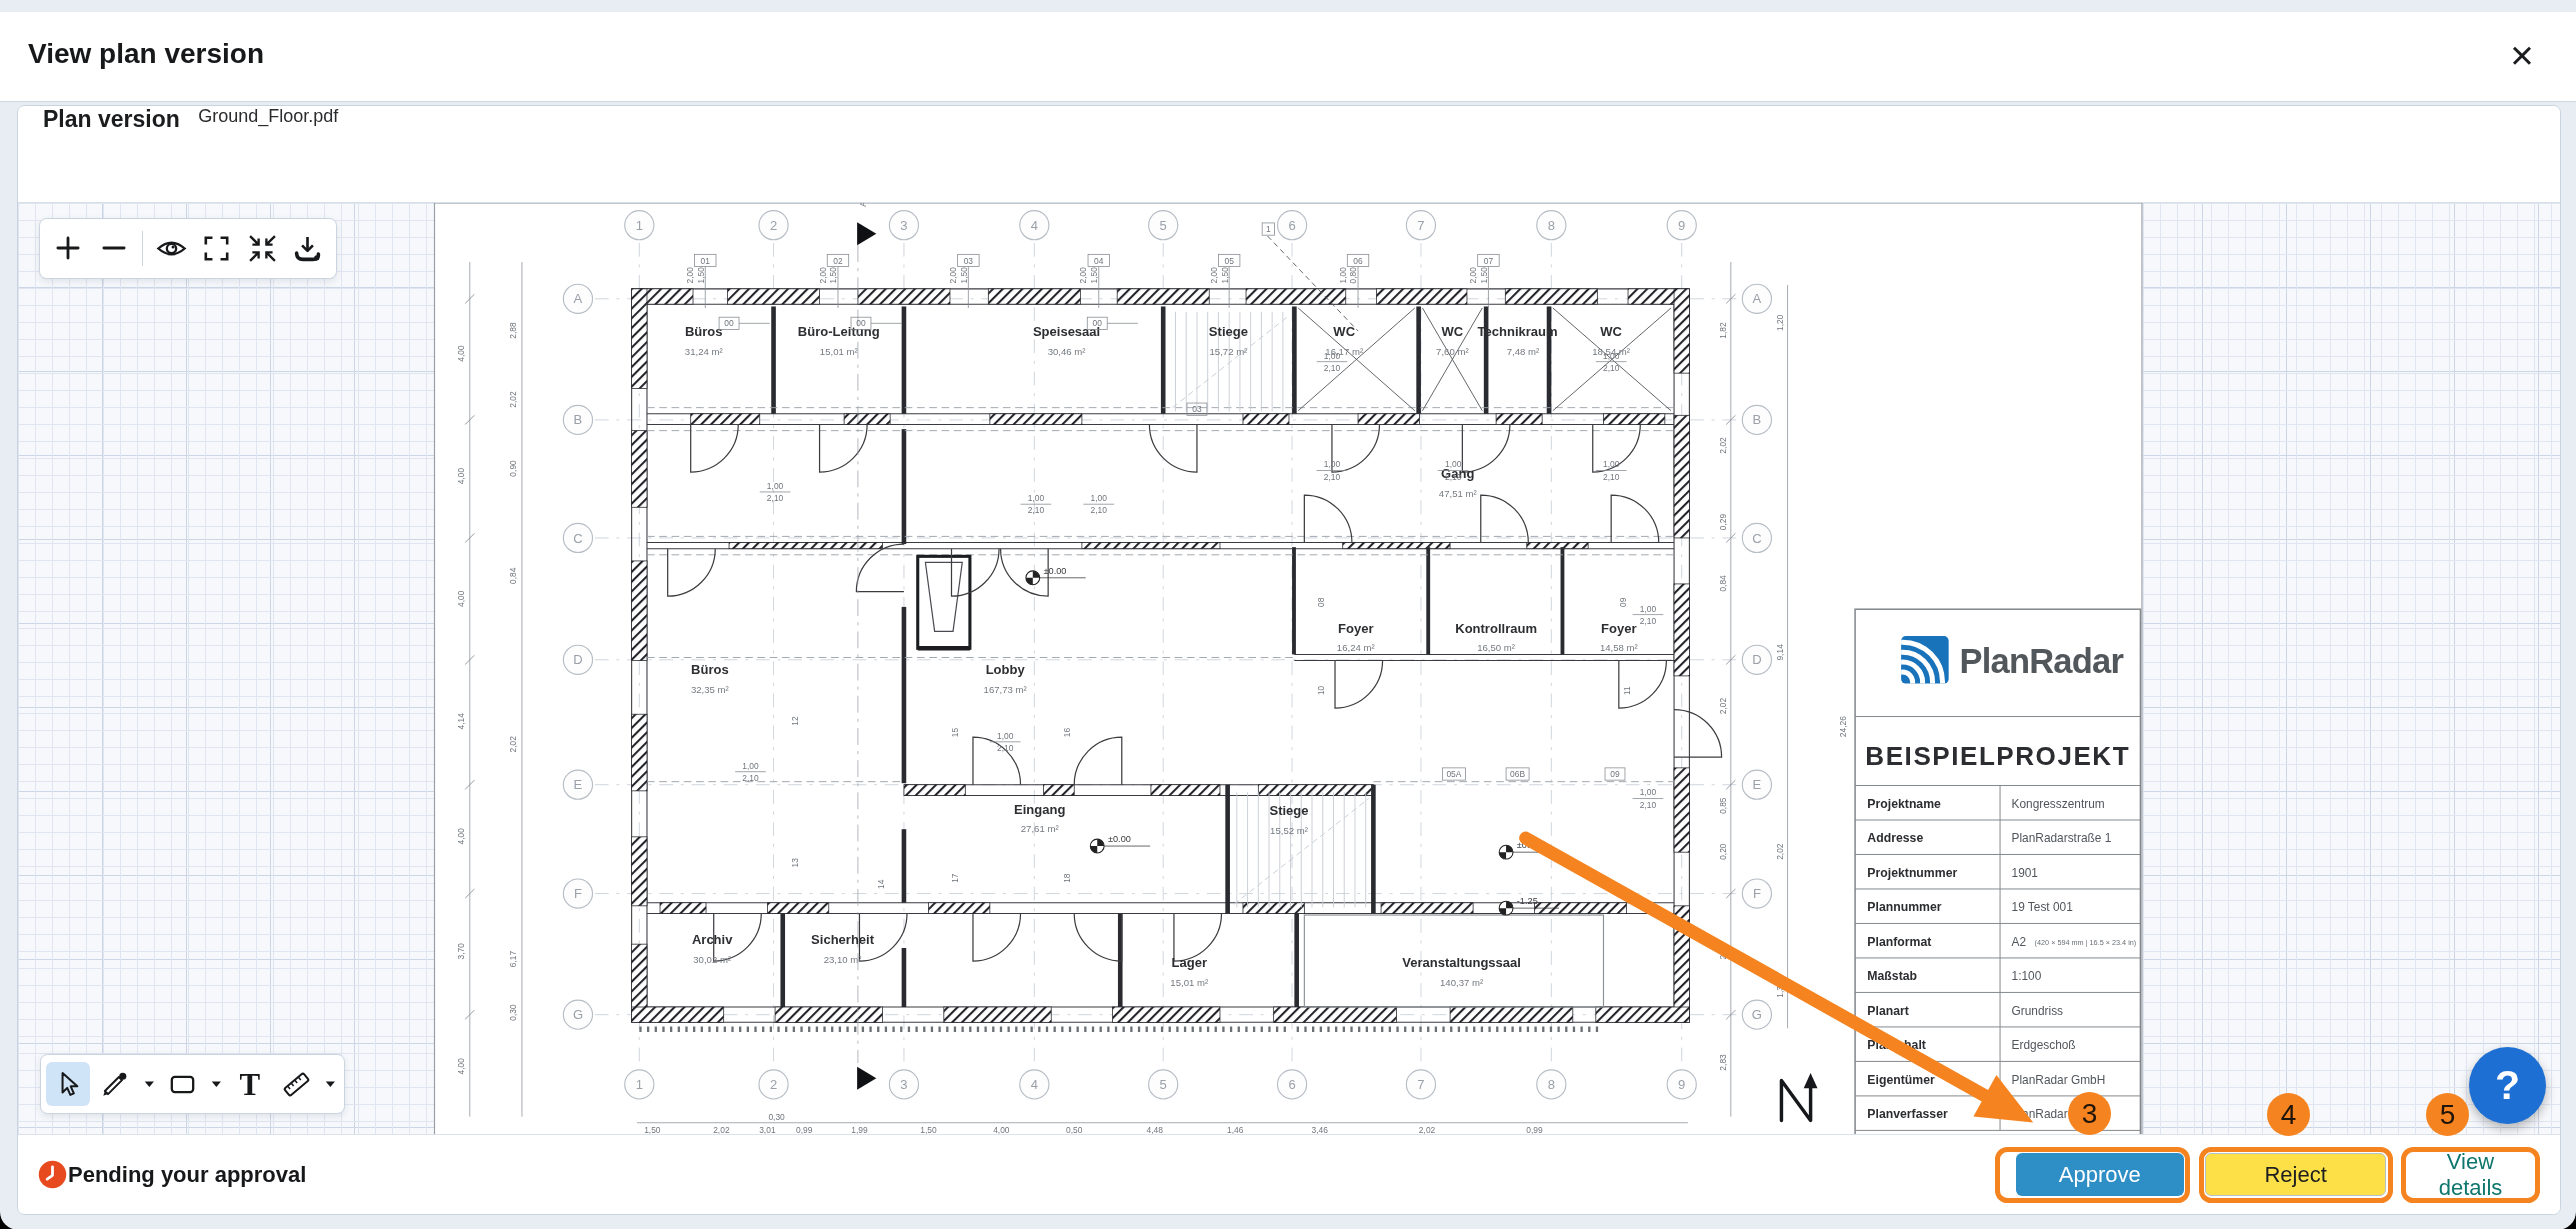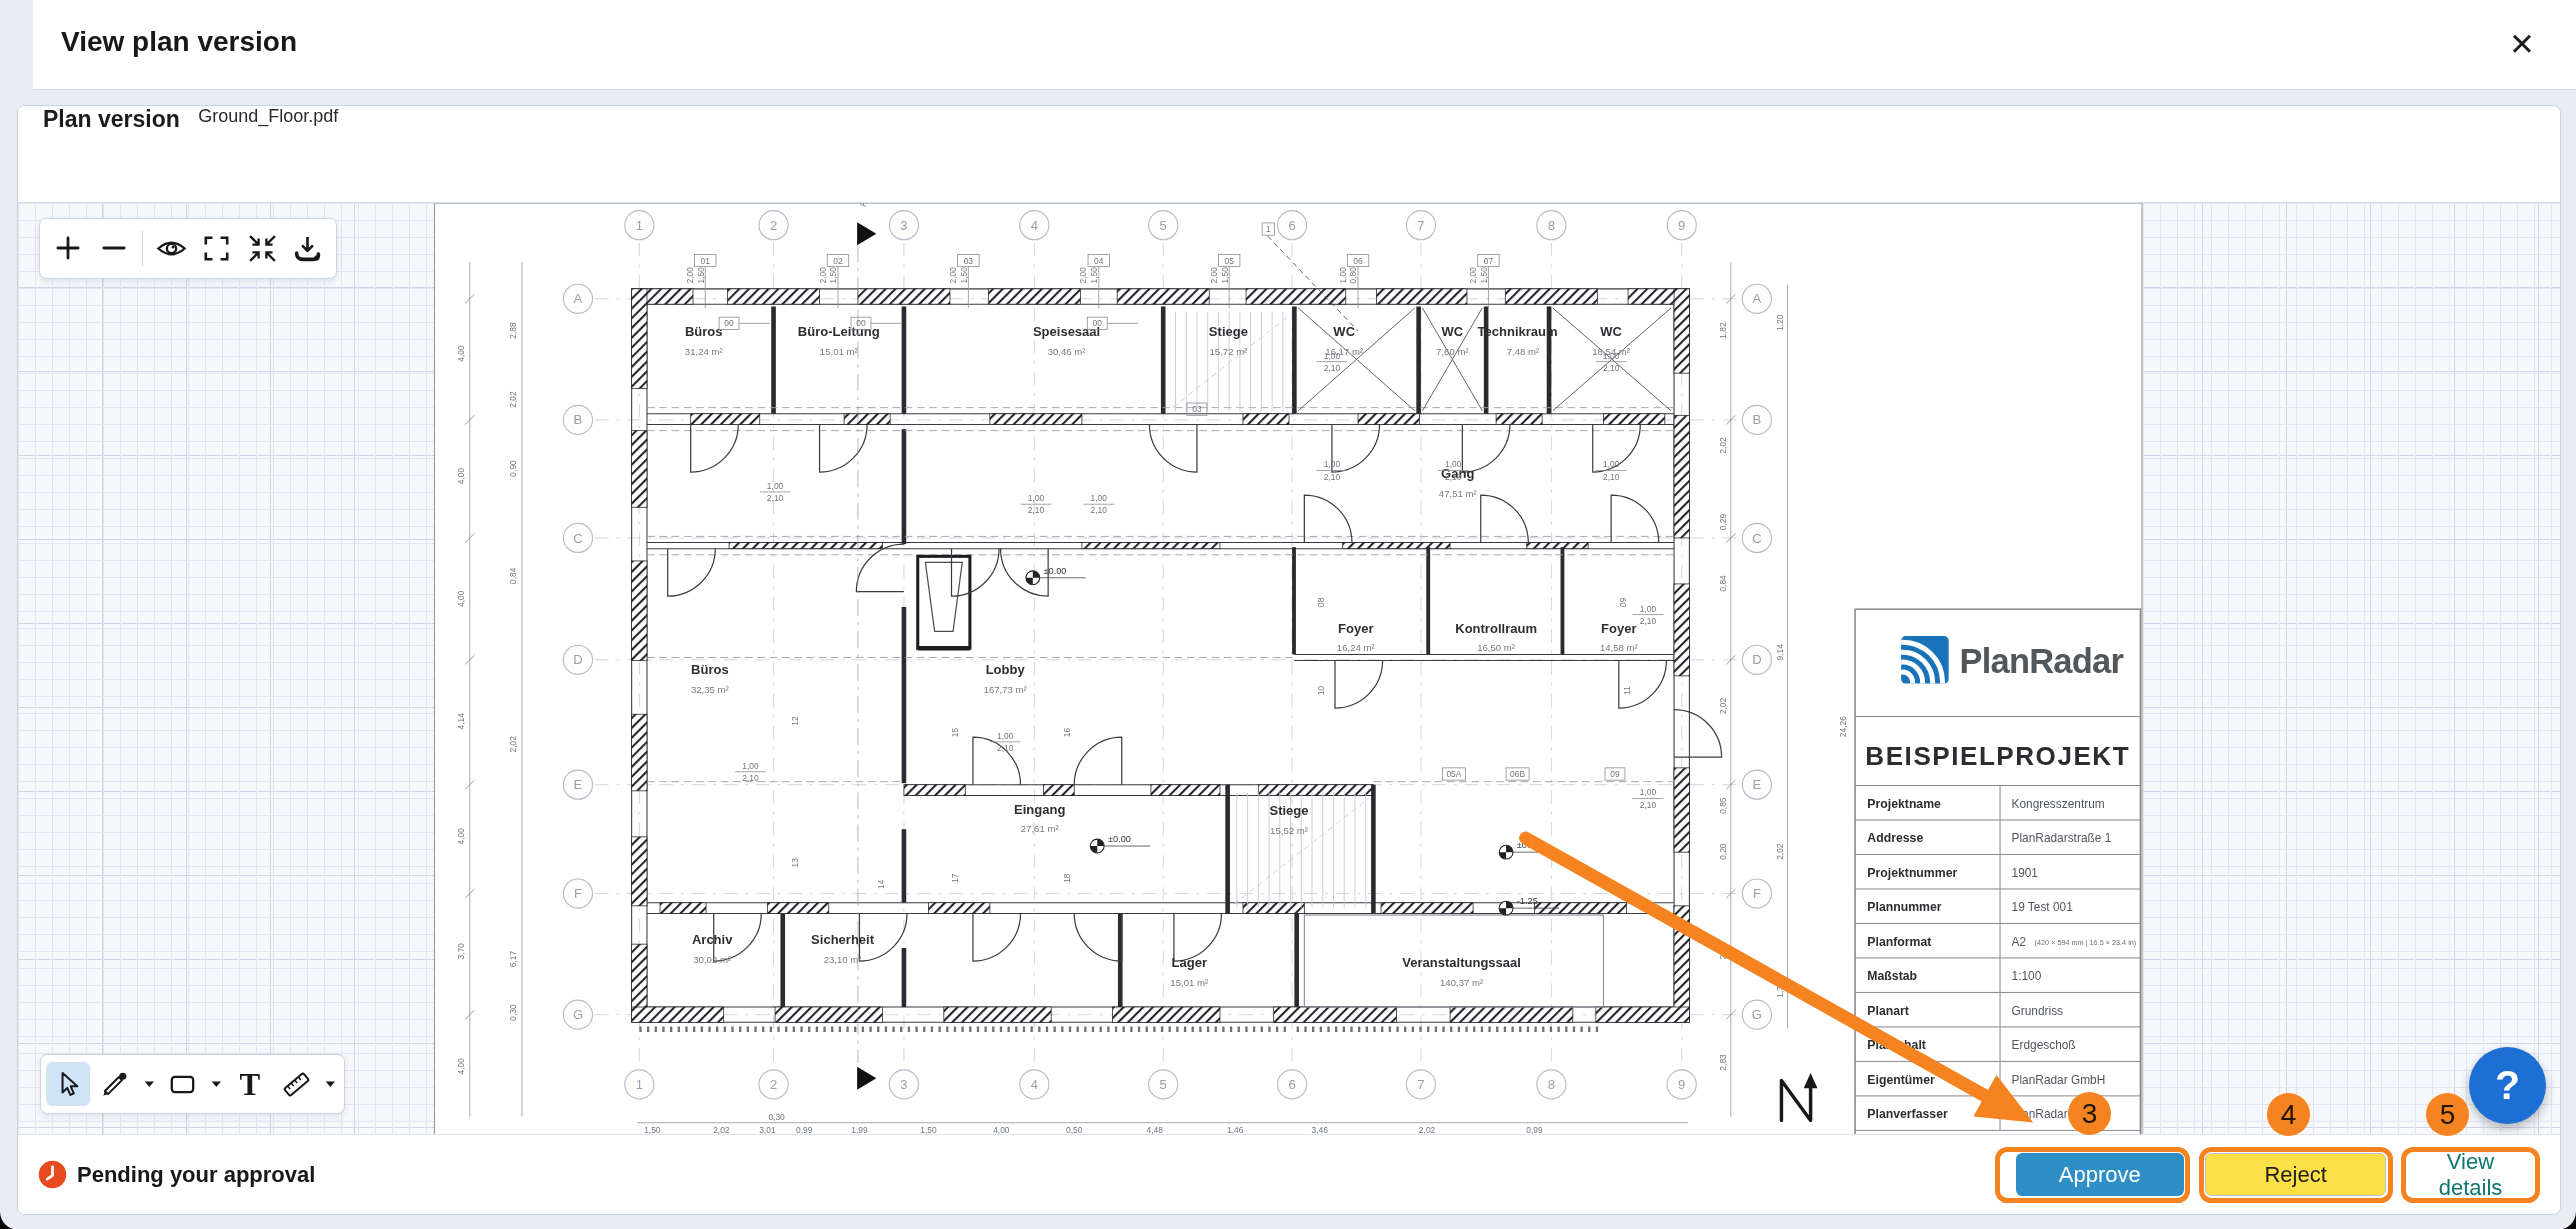--- a/index.html
+++ b/index.html
@@ -1,20 +1,20 @@
 <!DOCTYPE html>
 <html style="font-size:12.3px"><head>
 <meta charset="utf-8">
 <style>
   html,body{margin:0;padding:0;width:2576px;height:1230px;overflow:hidden;background:#000;}
   body{font-family:"Liberation Sans",sans-serif;-webkit-font-smoothing:antialiased;}
   .window{position:relative;width:2576px;height:1230px;background:#e7edf3;border-radius:0 0 18.4px 18.4px;overflow:hidden;}
 
   
-  .modal-header{position:absolute;left:0;top:0;right:0;height:89px;background:#fff;border-bottom:1.5px solid #cfd8e0;margin-left:33px;}
+  .modal-header{position:absolute;left:0;top:12px;right:0;height:89px;background:#fff;border-bottom:1.5px solid #cfd8e0;}
   .modal-title{position:absolute;left:28px;top:26px;font-size:28px;font-weight:700;color:#17181a;}
   .close-btn{position:absolute;right:34px;top:24.5px;width:40px;height:40px;display:flex;align-items:center;justify-content:center;
              font-size:31px;color:#1b1c1e;cursor:pointer;background:none;border:none;line-height:1;}
 
   
   .panel{position:absolute;left:17px;top:105px;width:2542px;height:1108px;background:#fff;border:0.8px solid #c8d3dd;border-radius:7.7px;overflow:hidden;}
   .plan-version-row{position:absolute;left:0;top:0;right:0;height:96px;display:flex;align-items:flex-start;padding-left:25px;background:#fff;}
   .pv-label{font-size:23px;font-weight:700;color:#1b1c1e;}
   .pv-value{font-size:18px;color:#2a2b2d;margin-left:18.4px;}
 
@@ -35,21 +35,21 @@
   .tb-top{left:21px;top:14.6px;height:59px;padding:0 6.1px;gap:1.5px;}
   .tb-bottom{left:22px;bottom:21px;height:58px;padding:0 5.4px;gap:3.1px;}
   .tb-btn{width:44px;height:44px;display:flex;align-items:center;justify-content:center;border-radius:6.1px;cursor:pointer;background:none;border:none;padding:0;}
   .tb-btn.selected{background:#cfe4f6;}
   .tb-sep{width:1.5px;height:35px;background:#c9d4df;margin:0 4.6px;}
   .tb-caret{width:17px;height:44px;display:flex;align-items:center;justify-content:center;cursor:pointer;}
 
   
   .footer{position:absolute;left:0;right:0;bottom:0;height:79px;background:#fff;border-top:1.5px solid #dce2ea;
           display:flex;align-items:center;padding:0 20px;}
-  .status{display:flex;align-items:center;gap:10px;font-size:22px;font-weight:700;color:#17181a;}
+  .status{display:flex;align-items:center;gap:1px;font-size:22px;font-weight:700;color:#17181a;}
   .actions{margin-left:auto;display:flex;gap:8.4px;align-items:center;}
   .hl{border:5.4px solid #f5831f;border-radius:12.3px;padding:1.5px;background:#fff;}
   .btn{height:43px;border:none;border-radius:6.1px;display:flex;align-items:center;justify-content:center;font-size:22px;cursor:pointer;
        font-family:"Liberation Sans",sans-serif;}
   .btn-approve{width:168px;background:#2e8ec6;color:#fff;margin-left:14px;}
   .btn-reject{width:181px;background:#fde047;border:1.5px solid #b5c0ca;color:#1d1e20;}
   .btn-view{width:126px;background:transparent;color:#0f766e;font-weight:400;}
 
   
   .annot-arrow{position:absolute;left:0;top:0;width:2576px;height:1230px;pointer-events:none;z-index:65;}

